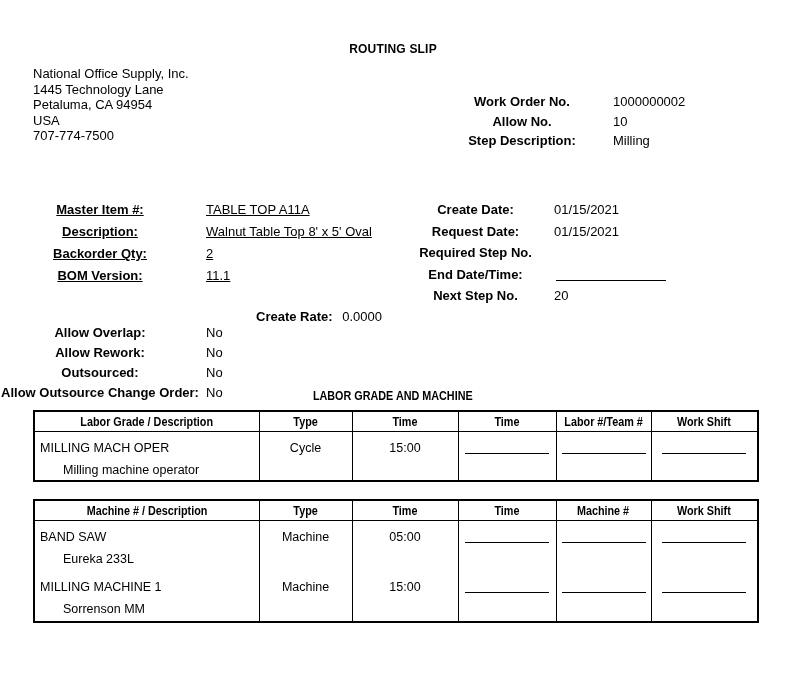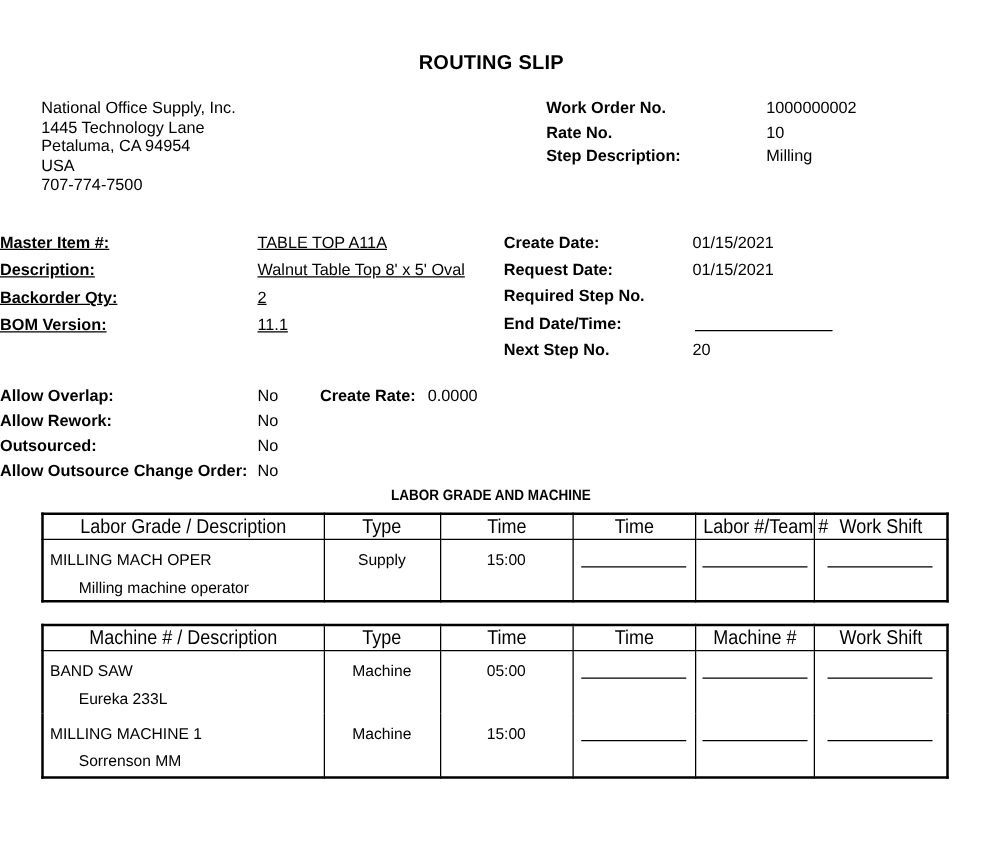--- a/index.html
+++ b/index.html
@@ -3,27 +3,27 @@
 <meta charset="utf-8">
 <style>
   html,body{margin:0;padding:0;background:#fff;}
   .page{
     position:relative;width:786px;height:684px;background:#ffffff;
     font-family:"Liberation Sans","DejaVu Sans",sans-serif;
     color:#000;font-size:13px;overflow:hidden;
   }
   .title{
     position:absolute;top:42px;left:0;width:100%;text-align:center;
-    font-size:16px;font-weight:bold;margin:0;letter-spacing:0.2px;
+    font-size:12px;font-weight:bold;margin:0;letter-spacing:0.2px;
   }
   
-  .company{position:absolute;left:33px;top:78px;line-height:15.5px;}
+  .company{position:absolute;left:33px;top:66px;line-height:15.5px;}
   
   .frow{position:relative;display:flex;align-items:baseline;}
-  .lbl{font-weight:bold;text-align:left;flex:0 0 auto;}
+  .lbl{font-weight:bold;text-align:center;flex:0 0 auto;margin-top:16px;}
   .val{margin-left:6px;white-space:nowrap;}
   .order-block{position:absolute;left:437px;top:78px;}
   .order-block .frow{height:19.5px;}
   .order-block .lbl{width:170px;}
   .item-block{position:absolute;left:0px;top:186px;text-decoration:underline;}
   .item-block .frow{height:22px;}
   .item-block .lbl{width:200px;}
   .flags-block{position:absolute;left:0px;top:309px;}
   .flags-block .frow{height:20px;}
   .flags-block .lbl{width:200px;}
@@ -43,21 +43,21 @@
   .section-title span{display:inline-block;transform:scaleX(0.9);}
   
   table.grid{
     position:absolute;left:33px;width:724px;border-collapse:collapse;
     table-layout:fixed;border:2px solid #000;font-size:12.5px;
   }
   table.labor{top:410px;}
   table.machine{top:499px;}
   table.grid th{
     border:1px solid #000;border-top:none;height:19px;
-    font-size:16px;font-weight:normal;padding:0;text-align:center;vertical-align:middle;
+    font-size:12px;font-weight:bold;padding:0;text-align:center;vertical-align:middle;
   }
   table.grid th span{display:inline-block;transform:scaleX(0.9);white-space:nowrap;}
   table.grid td{
     border-left:1px solid #000;border-right:1px solid #000;
     vertical-align:top;padding:0;
   }
   tr.body-row td{height:48px;}
   table.machine tr.body-row td{height:50px;}
   .name{padding:9px 0 0 5px;line-height:14px;white-space:nowrap;}
   .sub{padding:8px 0 0 28px;line-height:14px;white-space:nowrap;}
@@ -81,21 +81,21 @@
     <div>USA</div>
     <div>707-774-7500</div>
   </div>
 
   <div class="order-block">
     <div class="frow">
       <span class="lbl">Work Order No.</span>
       <span class="val">1000000002</span>
     </div>
     <div class="frow">
-      <span class="lbl">Rate No.</span>
+      <span class="lbl">Allow No.</span>
       <span class="val">10</span>
     </div>
     <div class="frow">
       <span class="lbl">Step Description:</span>
       <span class="val">Milling</span>
     </div>
   </div>
 
   <div class="item-block">
     <div class="frow">
@@ -184,21 +184,21 @@
         <th><span>Work Shift</span></th>
       </tr>
     </thead>
     <tbody>
       <tr class="body-row">
         <td>
           <div class="name">MILLING MACH OPER</div>
           <div class="sub">Milling machine operator</div>
         </td>
         <td>
-            <span class="cval">Supply</span>
+            <span class="cval">Cycle</span>
           </td>
         <td>
             <span class="cval">15:00</span>
           </td>
         <td>
             <span class="cellfill"></span>
           </td>
         <td>
             <span class="cellfill"></span>
           </td>

